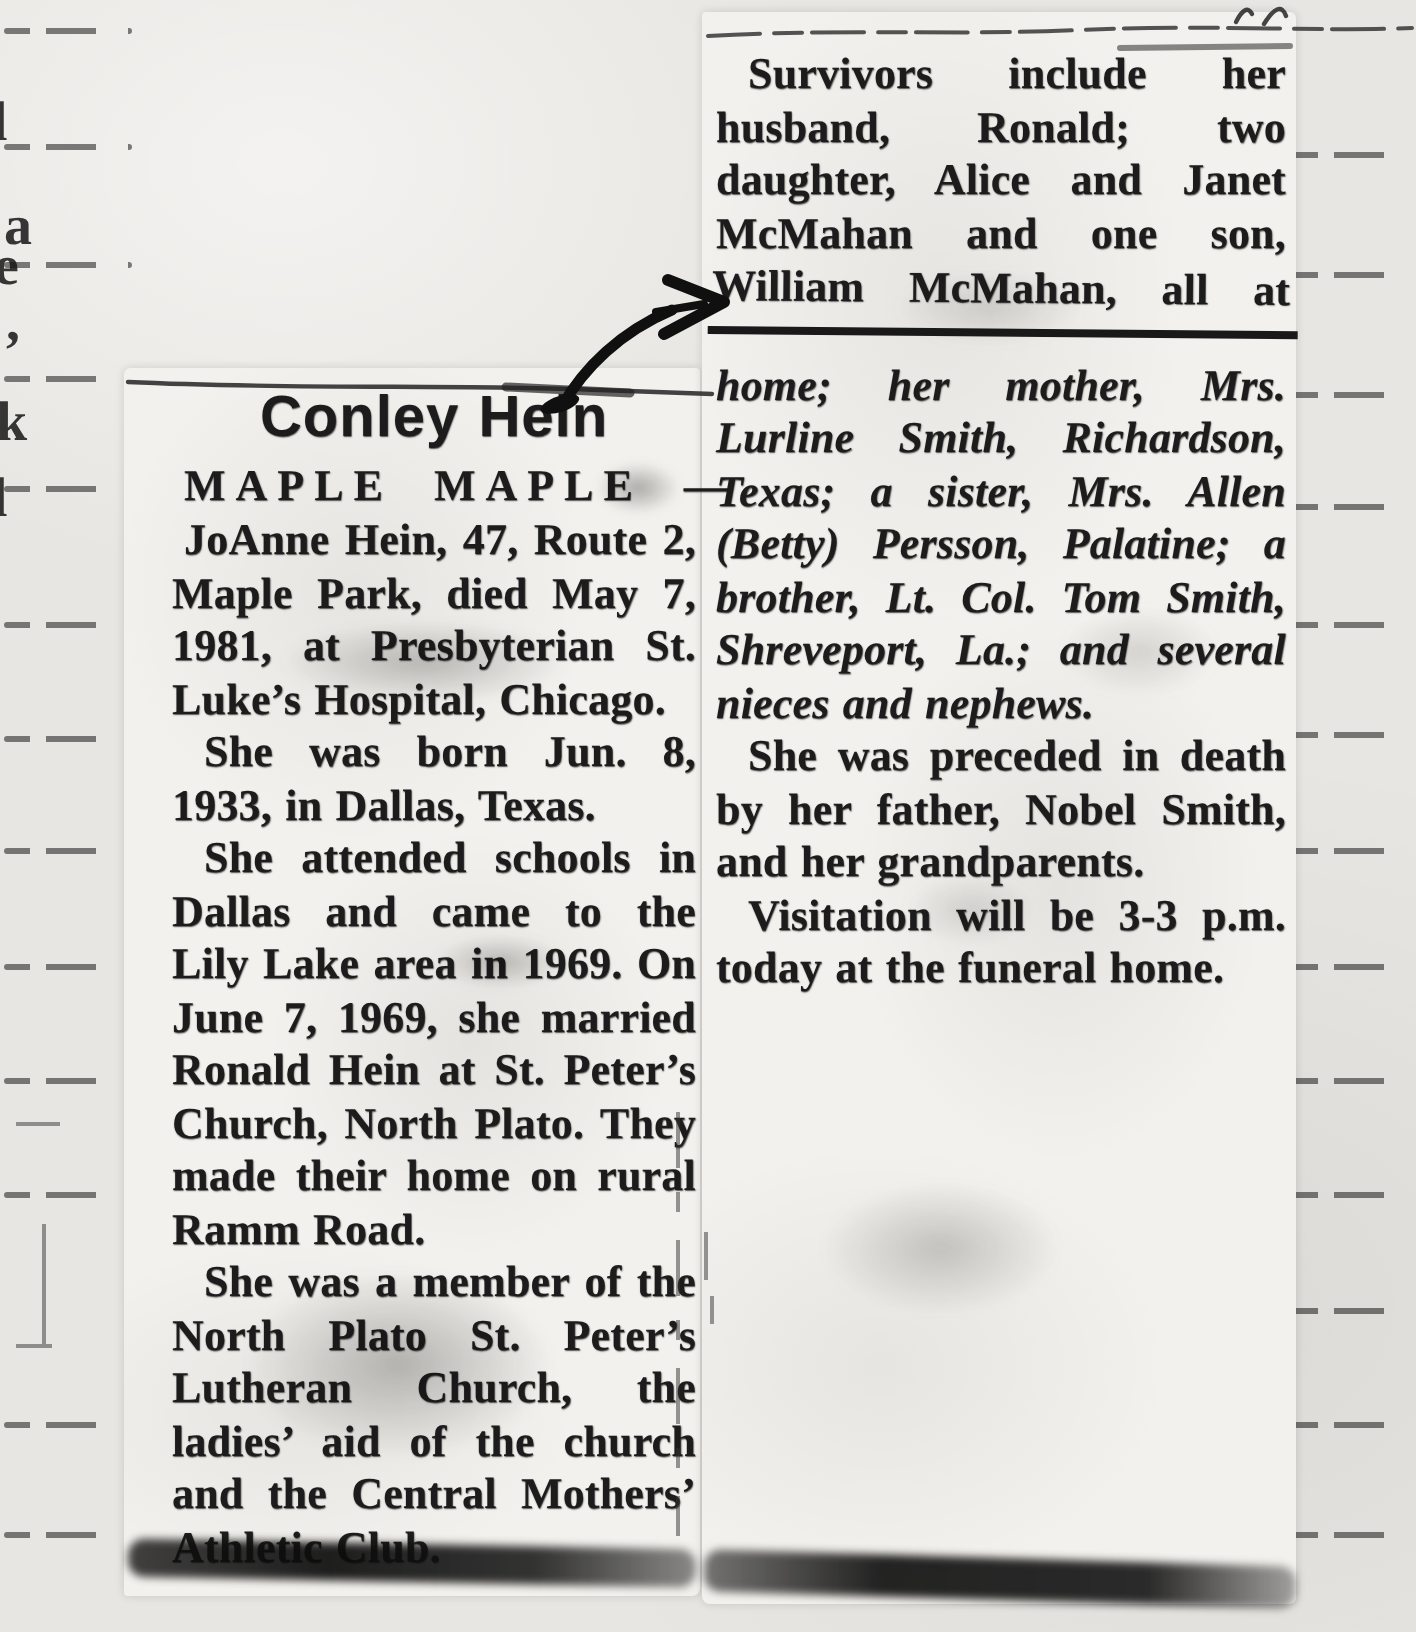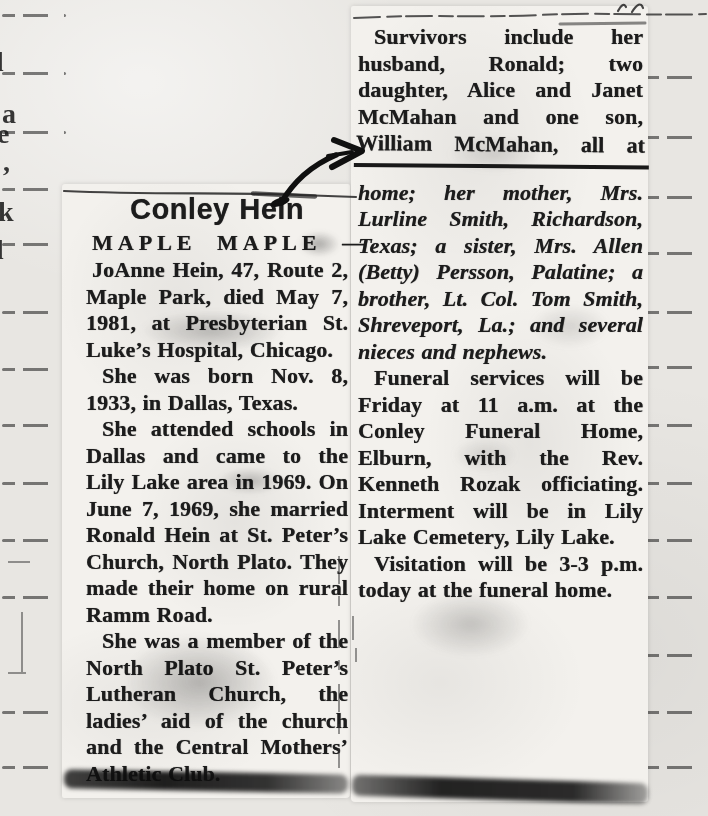--- a/index.html
+++ b/index.html
@@ -147,30 +147,30 @@
       <span class="frag" style="left: -4px; top: 236px;">l</span>
     </div>
 
   <div class="clipping" id="left-clip"></div>
   <div class="clipping" id="right-clip"></div>
 
   <div class="col" id="left-col">
     <h1 class="headline">Conley Hein</h1>
     <p class="dateline">MAPLE MAPLE —</p>
     <p class="first-para">JoAnne Hein, 47, Route 2, Maple Park, died May 7, 1981, at Presbyterian St. Luke’s Hospital, Chicago.</p>
-    <p>She was born Nov. 8, 1933, in Dallas, Texas.</p>
+    <p>She was born Jun. 8, 1933, in Dallas, Texas.</p>
     <p>She attended schools in Dallas and came to the Lily Lake area in 1969. On June 7, 1969, she married Ronald Hein at St. Peter’s Church, North Plato. They made their home on rural Ramm Road.</p>
     <p>She was a member of the North Plato St. Peter’s Lutheran Church, the ladies’ aid of the church and the Central Mothers’ Athletic Club.</p>
   </div>
 
   <div class="col" id="right-col">
     <p class="just-all">Survivors include her husband, Ronald; two daughter, Alice and Janet McMahan and one son,</p>
     <div class="underlined">William McMahan, all at</div>
     <p class="noindent">home; her mother, Mrs. Lurline Smith, Richardson, Texas; a sister, Mrs. Allen (Betty) Persson, Palatine; a brother, Lt. Col. Tom Smith, Shreveport, La.; and several nieces and nephews.</p>
-    <p>Funeral services will be Friday at 11 a.m. at the Conley Funeral Home, Elburn, with the Rev. Kenneth Rozak officiating. Interment will be in Lily Lake Cemetery, Lily Lake.</p>
+    <p>She was preceded in death by her father, Nobel Smith, and her grandparents.</p>
     <p>Visitation will be 3-3 p.m. today at the funeral home.</p>
   </div>
 
   <div class="smudge s1"></div>
   <div class="smudge s2"></div>
   <div class="smudge s3"></div>
   <div class="smudge s4"></div>
   <div class="smudge s5"></div>
   <div class="smudge s6"></div>
   <div class="smudge s7"></div>

